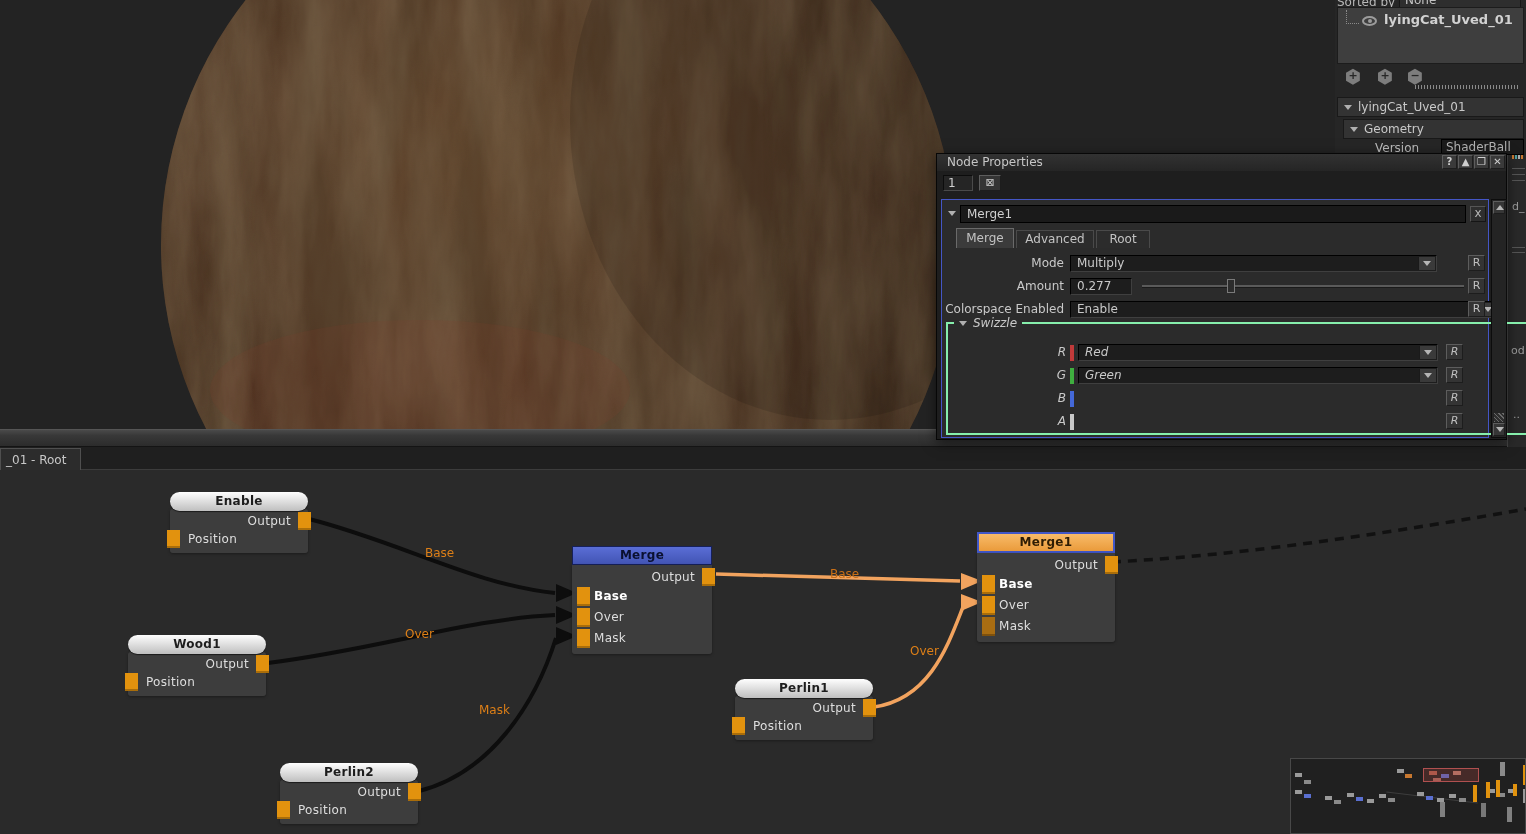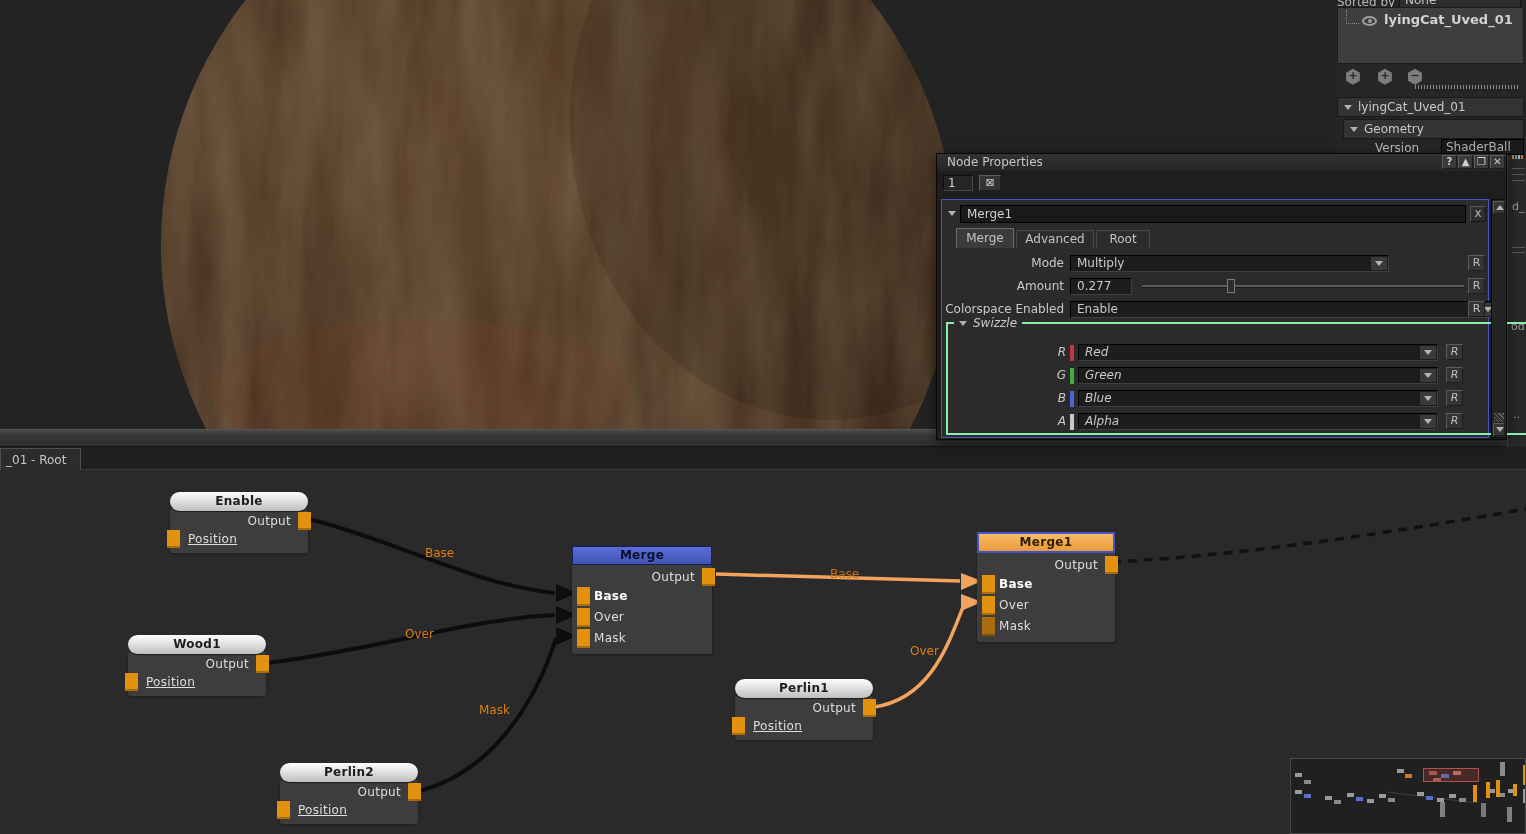--- a/index.html
+++ b/index.html
@@ -18,21 +18,21 @@
         border:1px solid #4f4f4f;border-bottom:none;box-sizing:border-box;color:#c8c8c8;white-space:nowrap;}
   
   .node{position:absolute;width:138px;font-size:12px;color:#dedede;letter-spacing:.3px;z-index:4;}
   .pill{height:19px;border-radius:10px;background:linear-gradient(#fefefe,#bfbfbf);
         color:#1d1d1d;font-weight:bold;text-align:center;line-height:19px;
         box-shadow:0 1px 1px rgba(0,0,0,.55);position:relative;z-index:2;}
   .nbody{background:rgba(62,62,62,.96);border-radius:3px;margin-top:-2px;padding:3px 0 5px;
          box-shadow:0 1px 3px rgba(0,0,0,.35);}
   .nrow{position:relative;height:18px;line-height:18px;white-space:nowrap;}
   .nrow.out{text-align:right;padding-right:17px;}
-  .nrow.inp{padding-left:18px;text-decoration:underline;}
+  .nrow.inp{padding-left:18px;}
   .mrow{position:relative;height:21px;line-height:21px;padding-left:22px;white-space:nowrap;}
   .port{position:absolute;width:13px;height:18px;background:#e2920e;box-shadow:inset 0 -2px 0 rgba(0,0,0,.25);}
   .pr{right:-3px;top:0;}
   .pl{left:-3px;top:0;}
   .mport{position:absolute;left:5px;top:1px;width:13px;height:19px;background:#e2920e;box-shadow:inset 0 -2px 0 rgba(0,0,0,.25);}
   .mport.dim{background:#a96d12;}
   .bold{font-weight:bold;color:#fff;}
   .mhead{height:19px;background:linear-gradient(#5a6ed6,#4254b4);border:1px solid #16205a;
          box-sizing:border-box;color:#0a1030;font-weight:bold;text-align:center;line-height:17px;}
   .m1head{height:21px;border:2px solid #4157c8;background:linear-gradient(#f8bb69,#ea9b3b);
@@ -163,21 +163,21 @@
     <span class="chbar" style="left:4px;top:149px;height:10px;background:#c87830"></span>
     <span class="chbar" style="left:7px;top:152px;height:7px;background:#50a0a0"></span>
     <span class="chbar" style="left:10px;top:147px;height:12px;background:#b0b0b0"></span>
     <span class="chbar" style="left:13px;top:151px;height:8px;background:#c87830"></span>
     <div class="fragline" style="top:168px"></div>
     <div class="fragline" style="top:174px"></div>
     <div class="fragline" style="top:180px"></div>
     <div class="fragline" style="top:247px"></div>
     <div class="fragline" style="top:252px"></div>
     <span class="frag" style="left:4px;top:200px">d_</span>
-    <span class="frag" style="left:3px;top:320px">od</span>
+    <span class="frag" style="left:3px;top:344px">od</span>
     <span class="frag" style="left:5px;top:408px">..</span>
   </div>
 
   <div id="palette">
     <div class="sortrow">Sorted by</div>
     <div class="sortval">None</div>
     <div class="treebox">
       <div class="treeelbow"></div>
       <span class="eye"></span>
       <span class="treelabel">lyingCat_Uved_01</span>
@@ -362,21 +362,21 @@
     <div class="npframe">
       <span class="tri hdrtri"></span>
       <div class="nodenamefield">Merge1</div>
       <div class="xbtn">x</div>
 
       <div class="tab active" style="left:14px;top:28px;width:58px">Merge</div>
       <div class="tab" style="left:74px;top:30px;width:78px">Advanced</div>
       <div class="tab" style="left:154px;top:30px;width:54px">Root</div>
 
       <div class="flabel" style="left:0;top:55px">Mode</div>
-      <div class="dropdown" style="left:128px;top:55px;width:319px">
+      <div class="dropdown" style="left:128px;top:55px;width:367px">
         <span>Multiply</span>
         <div class="darrow"></div>
       </div>
       <div class="rbtn" style="left:526px;top:55px">R</div>
 
       <div class="flabel" style="left:0;top:78px">Amount</div>
       <div class="numinput" style="left:128px;top:78px;width:62px">0.277</div>
       <div class="slidertrack">
         <div class="sliderhandle" style="left: 27.7%;"></div>
       </div>
@@ -403,30 +403,24 @@
 
         <div class="swletter" style="top:43px">G</div>
         <div class="swbar" style="top:44px;background:#3fae3f"></div>
         <div class="dropdown" style="left:130px;top:43px;width:360px">
           <span>Green</span><div class="darrow"></div>
         </div>
         <div class="rbtn" style="left:498px;top:43px">R</div>
 
         <div class="swletter" style="top:66px">B</div>
         <div class="swbar" style="top:67px;background:#4468d8"></div>
-        <div class="dropdown" style="left:130px;top:66px;width:360px">
-          <span>Blue</span><div class="darrow"></div>
-        </div>
         <div class="rbtn" style="left:498px;top:66px">R</div>
 
         <div class="swletter" style="top:89px">A</div>
         <div class="swbar" style="top:90px;background:#c8c8c8"></div>
-        <div class="dropdown" style="left:130px;top:89px;width:360px">
-          <span>Alpha</span><div class="darrow"></div>
-        </div>
         <div class="rbtn" style="left:498px;top:89px">R</div>
       </div>
     </div>
 
     <div class="npscroll">
       <div class="sbtn up"></div>
       <div class="sthumb"></div>
       <div class="sbtn dn"></div>
     </div>
   </div>

